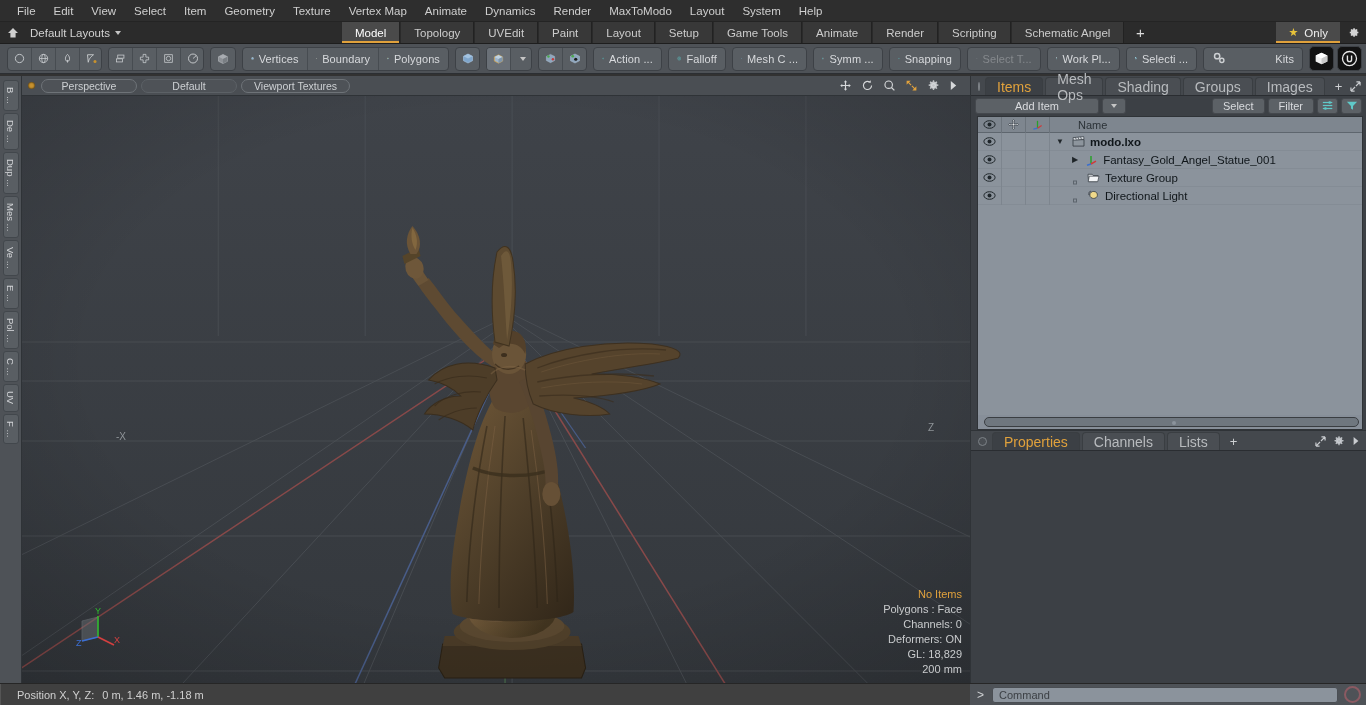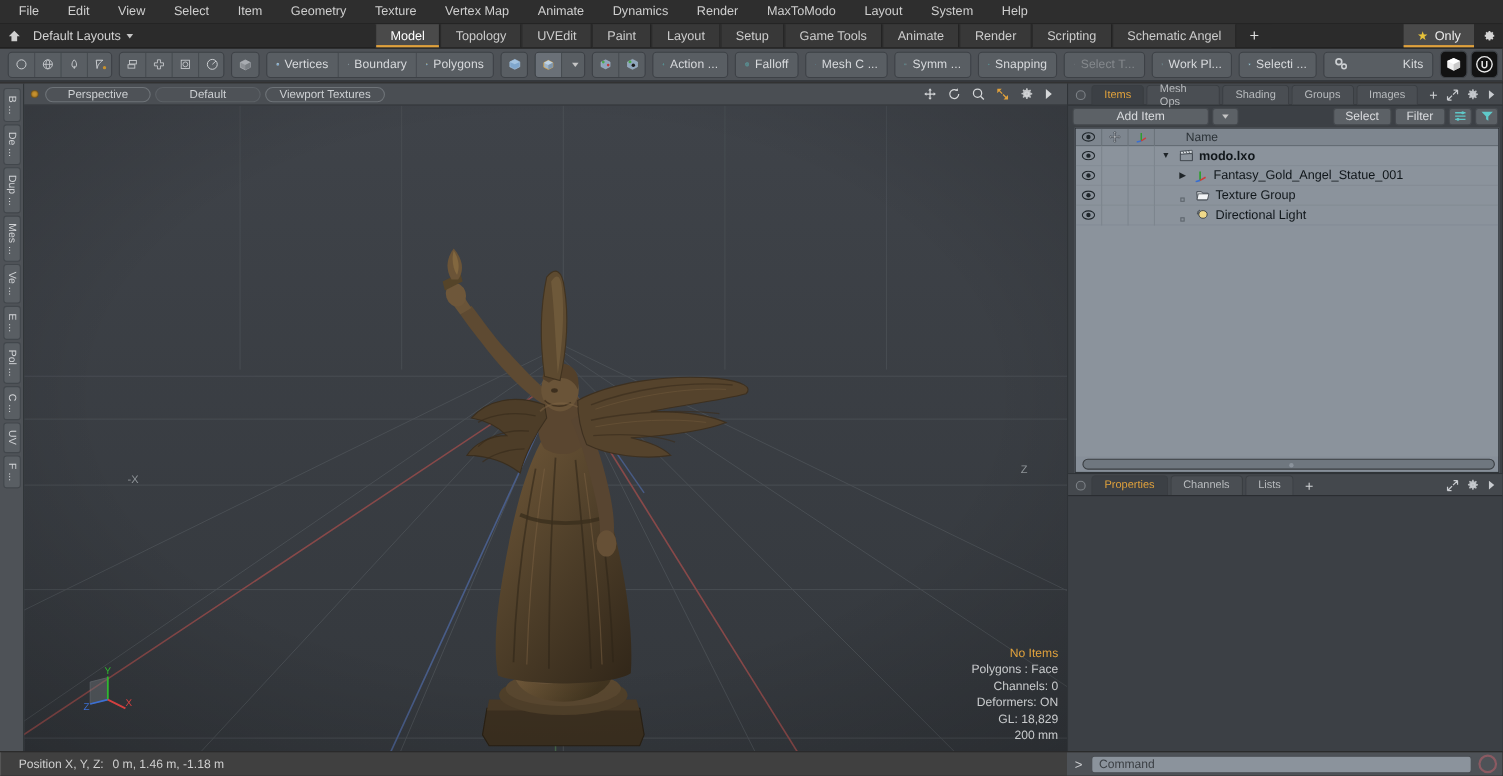--- a/index.html
+++ b/index.html
@@ -9,21 +9,21 @@
     font-family:"Liberation Sans", sans-serif;
     font-size:11px;
     color:#c8c8c8;
     -webkit-font-smoothing:antialiased;
   }
   #app{ width:1366px; height:705px; position:relative; background:#323232; }
 
   
   .menubar{
     height:22px; background:#2e2e2e; display:flex; align-items:center;
-    padding-left:8px; border-bottom:1px solid #242424;gap:8px;
+    padding-left:8px; border-bottom:1px solid #242424;
   }
   .menubar .mi{
     padding:2px 9px; color:#cfcfcf; font-size:11.5px; white-space:nowrap;
     line-height:16px; cursor:default;
   }
 
   
   .layoutbar{
     height:22px; background:#2b2b2b; display:flex; align-items:stretch;
     border-bottom:1px solid #1e1e1e; position:relative;
@@ -136,21 +136,21 @@
           border-left:1px solid #2f3337; }
   .panel-tabs{
     height:20px; background:#44484d; display:flex; align-items:flex-end; padding-left:4px;
     border-bottom:1px solid #2a2d31; position:relative;
   }
   .pt-dot{
     width:9px;height:9px;border-radius:50%;border:1px solid #7d8287;margin:0 5px 4px 3px;
     background:#4a4e53;
   }
   .ptab{
-    height:18px; padding:4px 11px; display:flex; align-items:center; font-size:10px;
+    height:18px; padding:4px 11px; display:flex; align-items:center; font-size:14px;
     color:#b8bbbe; background:#4a4e53; border-radius:4px 4px 0 0; margin-right:2px;
     border:1px solid #3a3e42; border-bottom:none;
   }
   .ptab.active{ background:#3c4045; color:#e0a13c; }
   .pt-plus{ padding:0 8px; color:#cfd1d4; font-size:13px; display:flex;align-items:center;height:18px;}
   .pt-right{ margin-left:auto; display:flex; align-items:center; gap:7px; padding:0 6px 3px 0; }
 
   .additem-row{ height:19px; display:flex; align-items:center; padding:2px 4px; gap:3px; background:#3c4045;}
   .ai-btn{
     flex:1; height:16px; background:#5c6166; border:1px solid #44484d; border-radius:3px;

